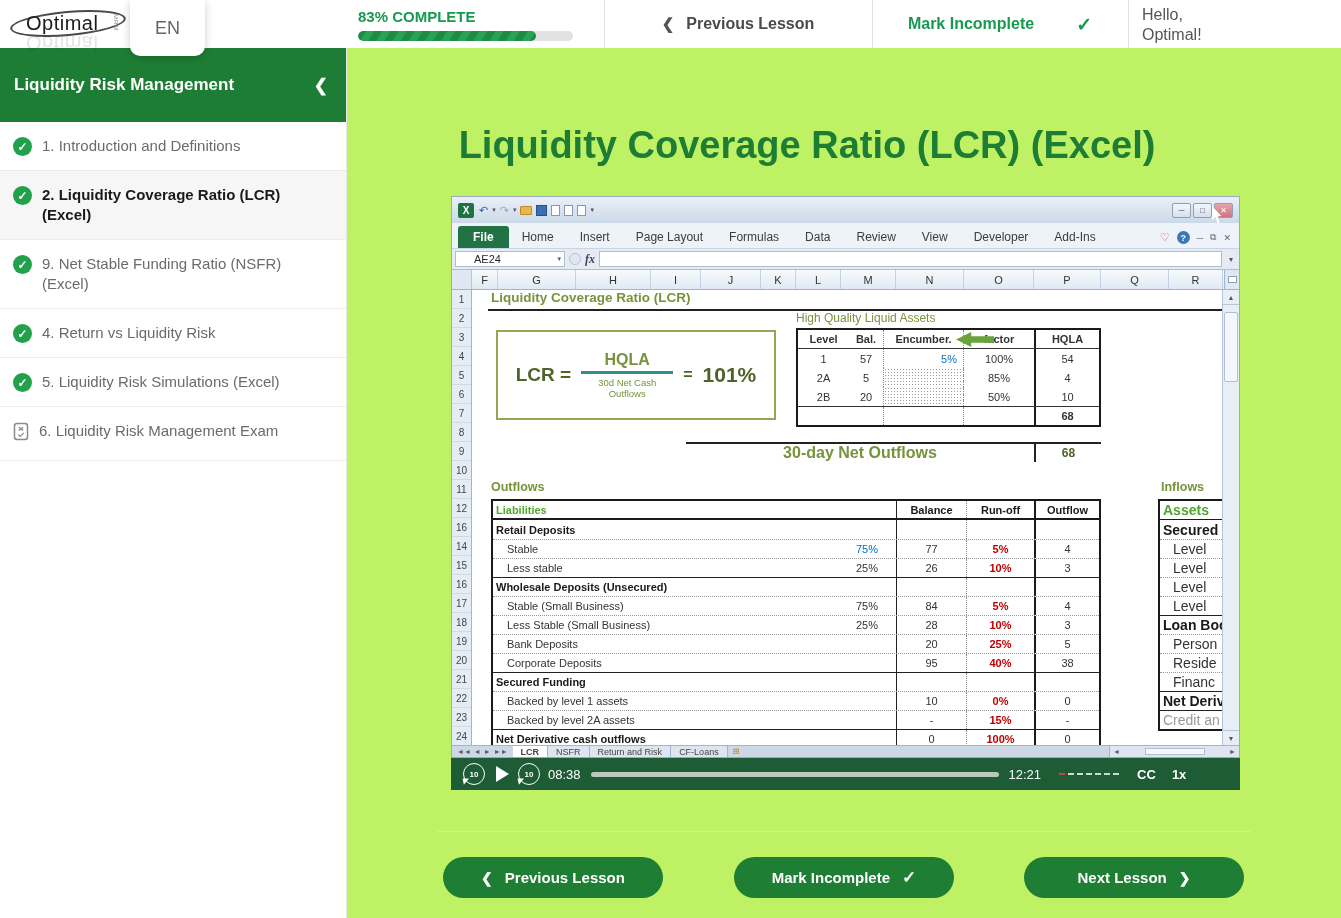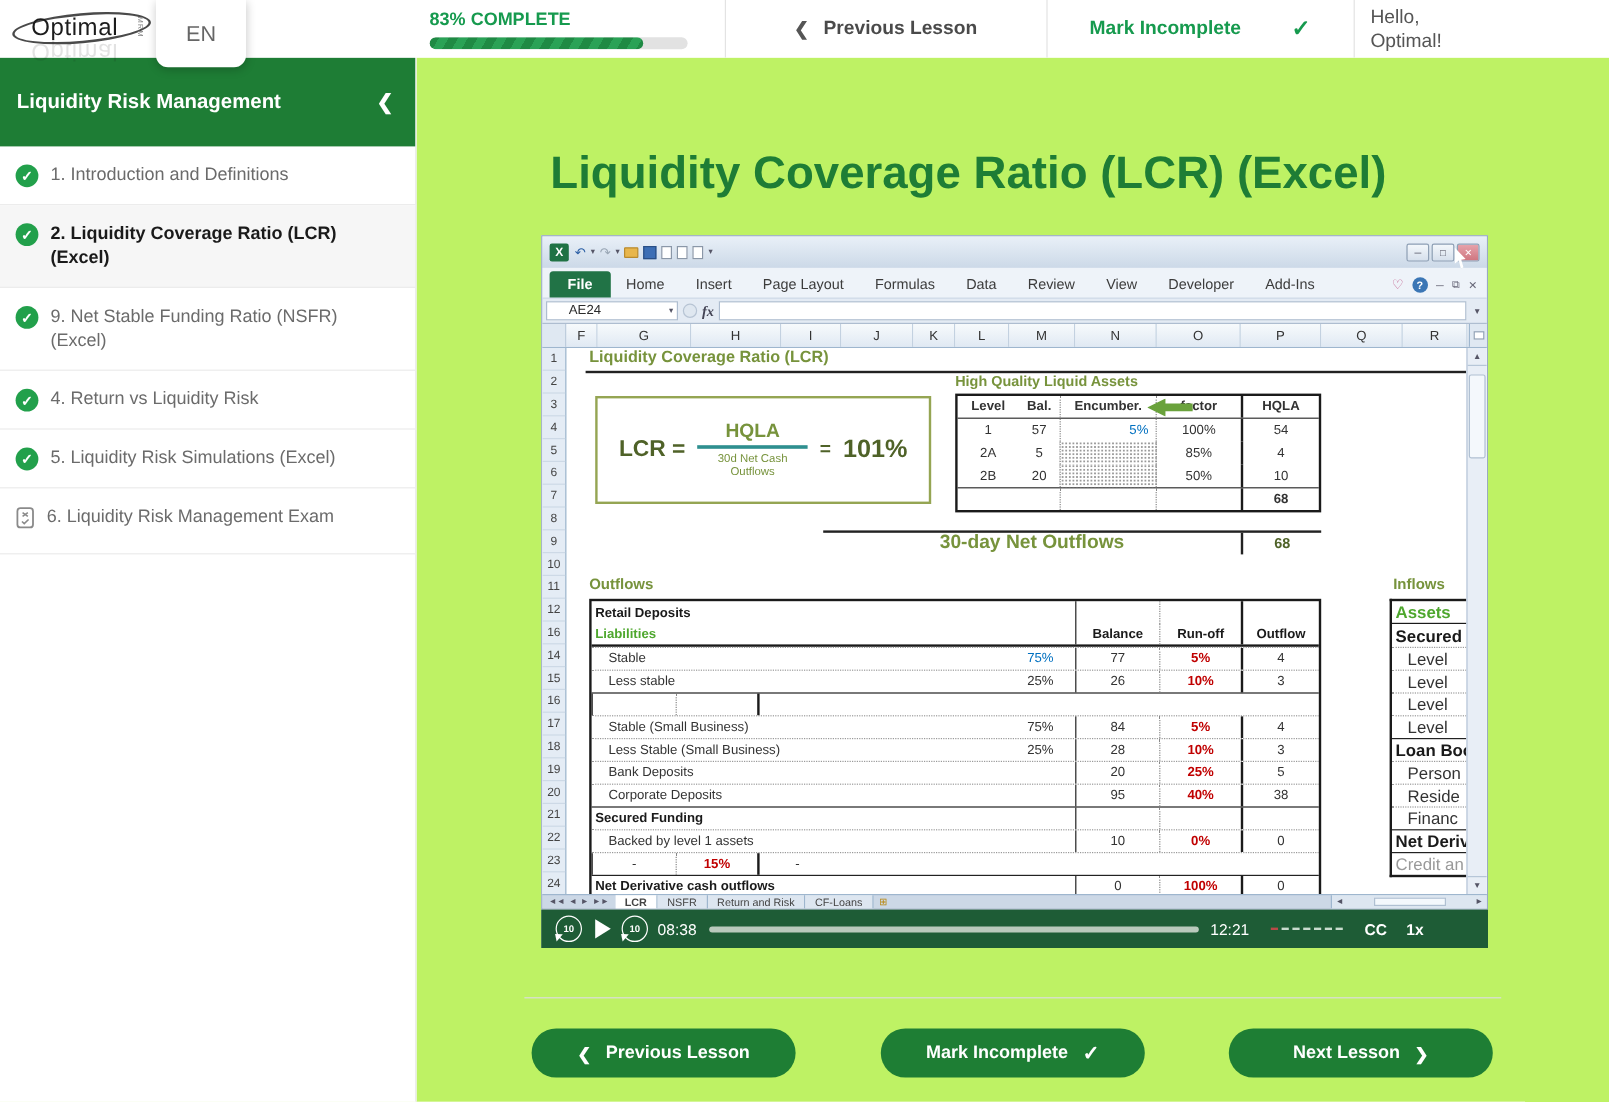--- a/index.html
+++ b/index.html
@@ -89,21 +89,21 @@
   .rownums { position:absolute; left:0; top:0; bottom:0; width:20px; background:#e4ecf5; border-right:1px solid #9eb6ce; }
   .rownum { height:19px; font-size:10px; color:#444; display:flex; align-items:center; justify-content:center; border-bottom:1px solid #cdd9e6; }
   .sheet { position:absolute; left:20px; right:17px; top:0; bottom:0; overflow:hidden; }
   .vscroll { position:absolute; right:0; top:0; bottom:0; width:17px; background:#e8eef6; border-left:1px solid #b6c6d8; }
   .vs-btn { height:15px; font-size:7px; color:#556; display:flex; align-items:center; justify-content:center; border-bottom:1px solid #b6c6d8; }
   .vs-btn.bottom { position:absolute; bottom:0; left:0; right:0; border-top:1px solid #b6c6d8; border-bottom:none; }
   .vs-thumb { position:absolute; left:1px; right:1px; top:22px; height:70px; background:#f4f8fc; border:1px solid #b0c0d2; border-radius:2px; }
 
   .sh-title { position:absolute; left:19px; top:0; font-size:13.5px; font-weight:bold; color:#77933c; }
   .sh-title-line { position:absolute; left:16px; top:19px; width:734px; border-top:2px solid #222; }
-  .sh-hqla-heading { position:absolute; left:324px; top:21px; font-size:12px; font-weight:bold; color:#77933c; }
+  .sh-hqla-heading { position:absolute; left:324px; top:21px; font-size:12px; font-weight:normal; color:#77933c; }
 
   .lcr-box { position:absolute; left:24px; top:40px; width:280px; height:90px; border:2px solid #95a553;
     display:flex; align-items:center; justify-content:center; gap:10px; }
   .lcr-lhs { font-size:19px; font-weight:bold; color:#4f6228; }
   .lcr-frac { display:flex; flex-direction:column; align-items:center; }
   .lcr-num { font-size:16px; font-weight:bold; color:#77933c; }
   .lcr-line { width:92px; height:3px; background:#2e8f8f; margin:2px 0 3px; }
   .lcr-den { font-size:9.5px; color:#77933c; text-align:center; line-height:11px; }
   .lcr-eq { font-size:16px; font-weight:bold; color:#4f6228; }
   .lcr-res { font-size:21px; font-weight:bold; color:#4f6228; }
@@ -424,53 +424,56 @@
               </div>
             </div>
 
           <div class="net-outflows">
             <span class="no-label">30-day Net Outflows</span>
             <span class="no-val">68</span>
           </div>
 
           <div class="sec-heading" style="left:19px">Outflows</div>
           <div class="outflows-table" id="outflows-table">
-              <div class="of-row section">
-                <span class="of-label">
-                  <span>Retail Deposits</span>
-                </span>
-                <span class="of-bal"></span>
-                <span class="of-run"></span>
-                <span class="of-out"></span>
-              </div>
               <div class="of-row hdr">
                 <span class="of-label">Liabilities</span>
                 <span class="of-bal">Balance</span>
                 <span class="of-run">Run-off</span>
                 <span class="of-out">Outflow</span>
               </div>
+              <div class="of-row section">
+                <span class="of-label">
+                  <span>Retail Deposits</span>
+                </span>
+                <span class="of-bal"></span>
+                <span class="of-run"></span>
+                <span class="of-out"></span>
+              </div>
               <div class="of-row sep-dotted">
                 <span class="of-label">
                   <span>Stable</span>
                   <span class="of-pct blue">75%</span>
                 </span>
                 <span class="of-bal">77</span>
                 <span class="of-run">5%</span>
                 <span class="of-out">4</span>
               </div>
               <div class="of-row sep-dotted">
                 <span class="of-label">
                   <span>Less stable</span>
                   <span class="of-pct">25%</span>
                 </span>
                 <span class="of-bal">26</span>
                 <span class="of-run">10%</span>
                 <span class="of-out">3</span>
               </div>
               <div class="of-row section sep-solid">
+                <span class="of-label">
+                  <span>Wholesale Deposits (Unsecured)</span>
+                </span>
                 <span class="of-bal"></span>
                 <span class="of-run"></span>
                 <span class="of-out"></span>
               </div>
               <div class="of-row sep-dotted">
                 <span class="of-label">
                   <span>Stable (Small Business)</span>
                   <span class="of-pct">75%</span>
                 </span>
                 <span class="of-bal">84</span>
@@ -512,20 +515,23 @@
               </div>
               <div class="of-row sep-dotted">
                 <span class="of-label">
                   <span>Backed by level 1 assets</span>
                 </span>
                 <span class="of-bal">10</span>
                 <span class="of-run">0%</span>
                 <span class="of-out">0</span>
               </div>
               <div class="of-row sep-dotted">
+                <span class="of-label">
+                  <span>Backed by level 2A assets</span>
+                </span>
                 <span class="of-bal">-</span>
                 <span class="of-run">15%</span>
                 <span class="of-out">-</span>
               </div>
               <div class="of-row section sep-solid">
                 <span class="of-label">
                   <span>Net Derivative cash outflows</span>
                 </span>
                 <span class="of-bal">0</span>
                 <span class="of-run">100%</span>

